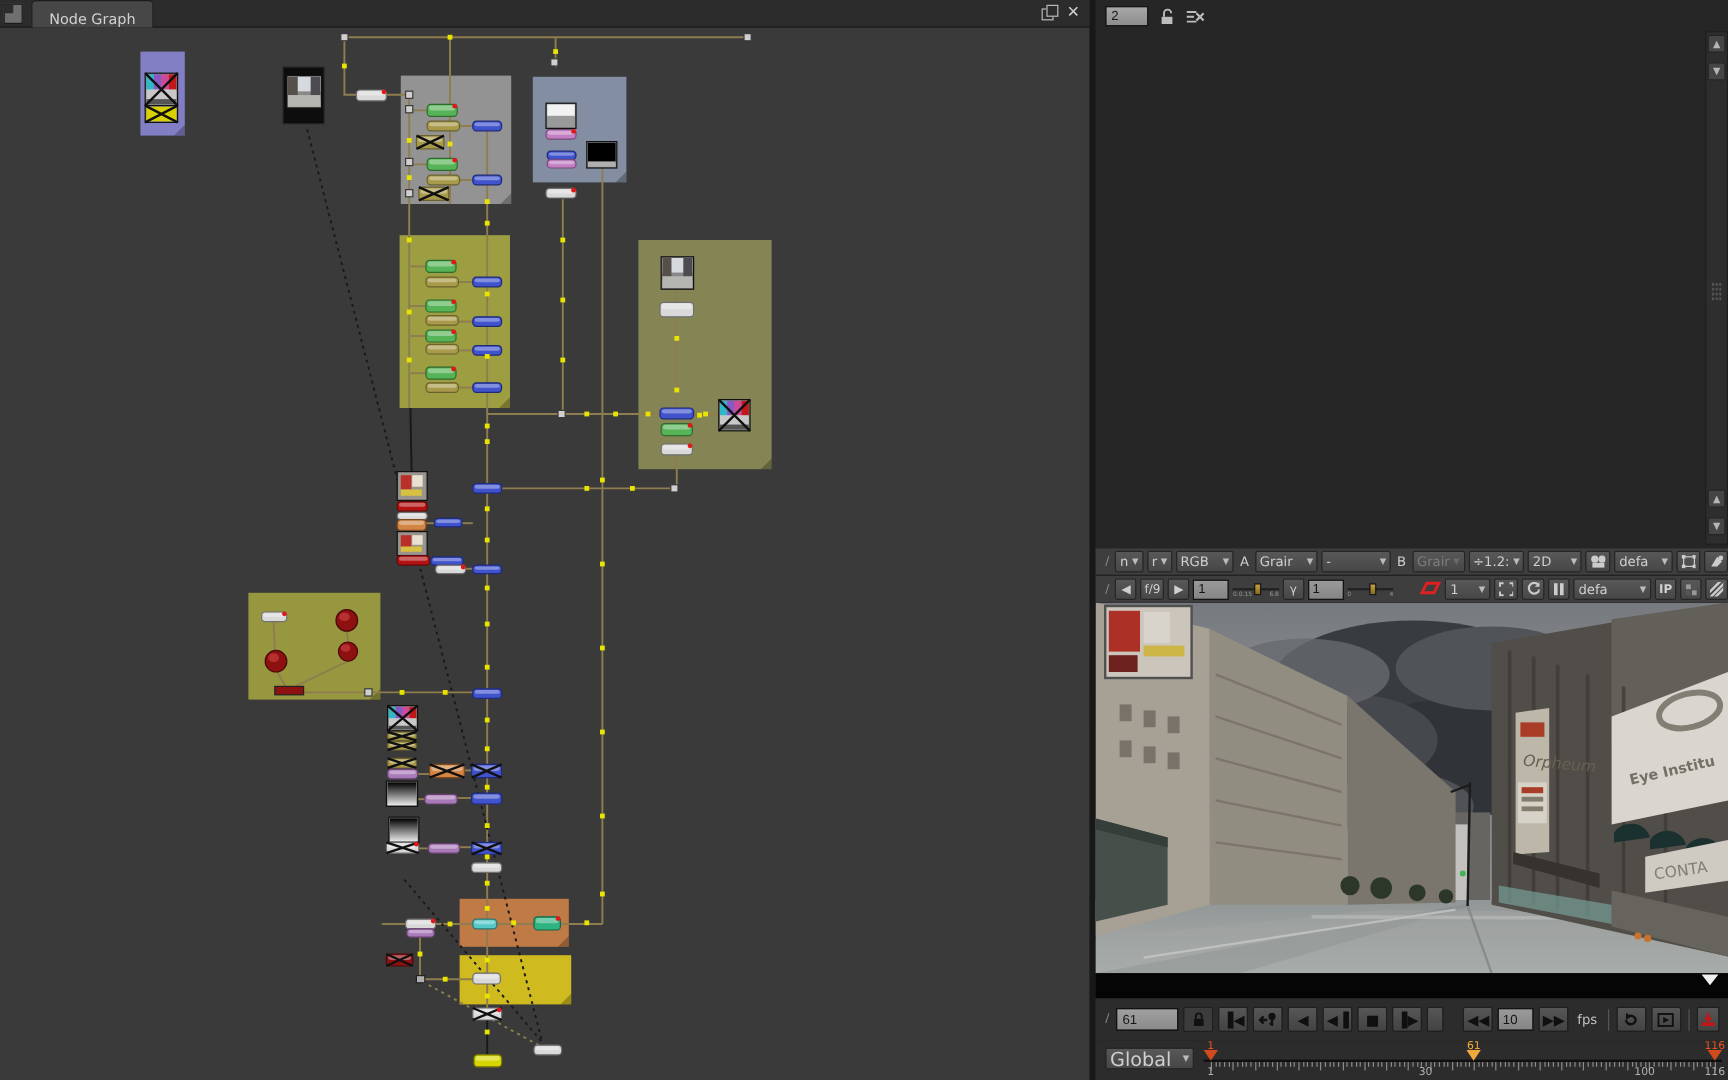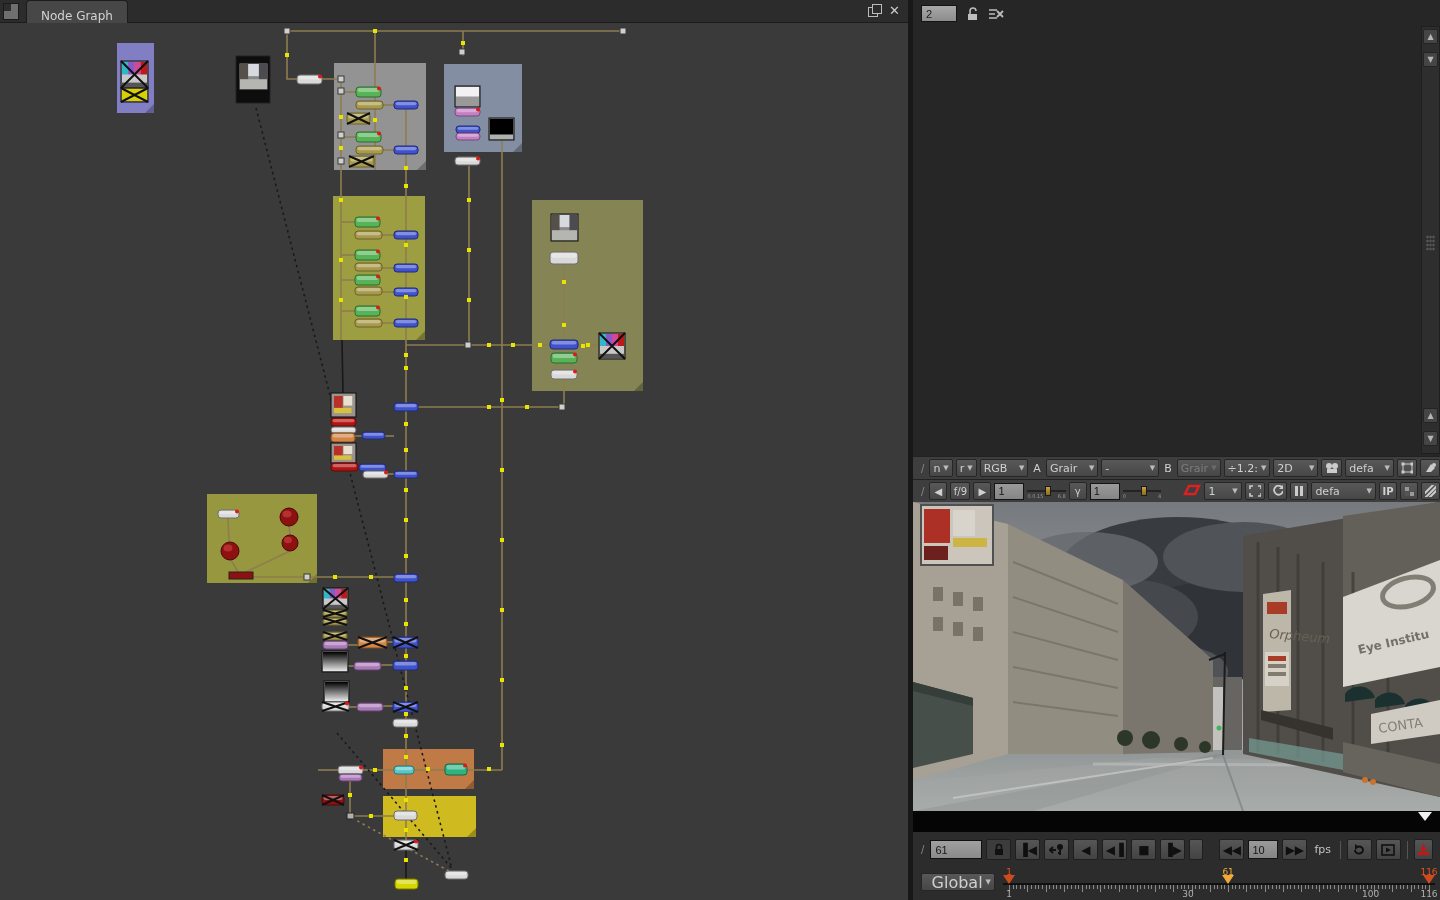--- a/index.html
+++ b/index.html
@@ -965,21 +965,21 @@
     <div class="tsep"></div>
     <div class="pbtn" style="min-width:18px">
       <svg width="13" height="13">
           <path d="M6.5 1 L6.5 7 M4 5 L6.5 8 L9 5" stroke="#c01818" stroke-width="2" fill="none"></path>
           <rect x="1" y="9" width="11" height="3" fill="#c01818"></rect>
         </svg>
       </div>
   </div>
 
   <div id="rangebar">
-    <div id="global-dd" class="dd" style="justify-content:flex-end">
+    <div id="global-dd" class="dd" style="justify-content:space-between">
       <span>Global</span>
         <span class="arr">▼</span>
     </div>
     <div id="ruler">
       <div id="ruler-line"></div>
     <div class="rtick" style="left: 6px; height: 7px;"></div>
         <div class="rtick" style="left: 9.65217px; height: 4px;"></div>
         <div class="rtick" style="left: 13.3043px; height: 4px;"></div>
         <div class="rtick" style="left: 16.9565px; height: 4px;"></div>
         <div class="rtick" style="left: 20.6087px; height: 4px;"></div>

